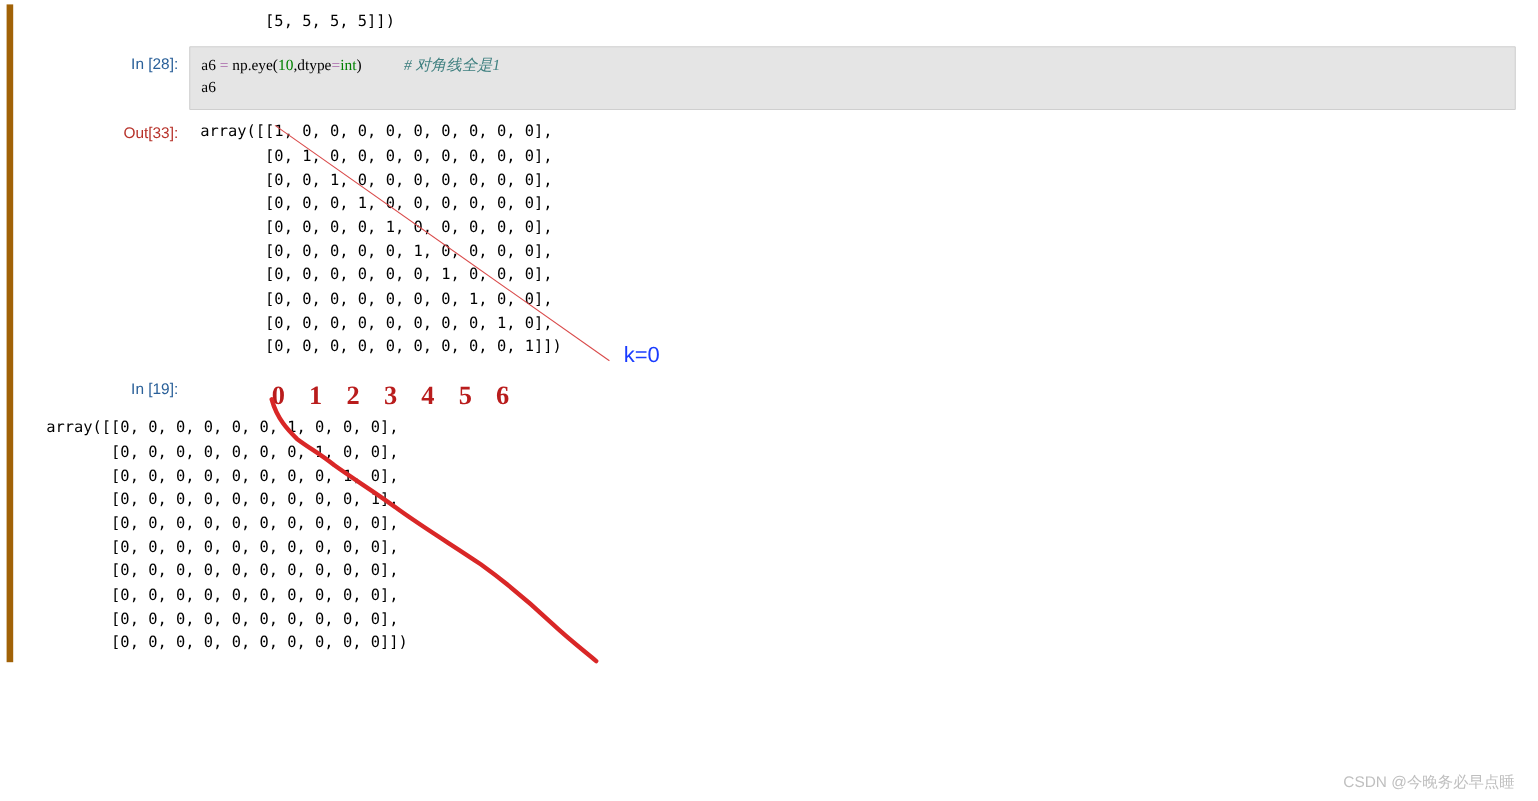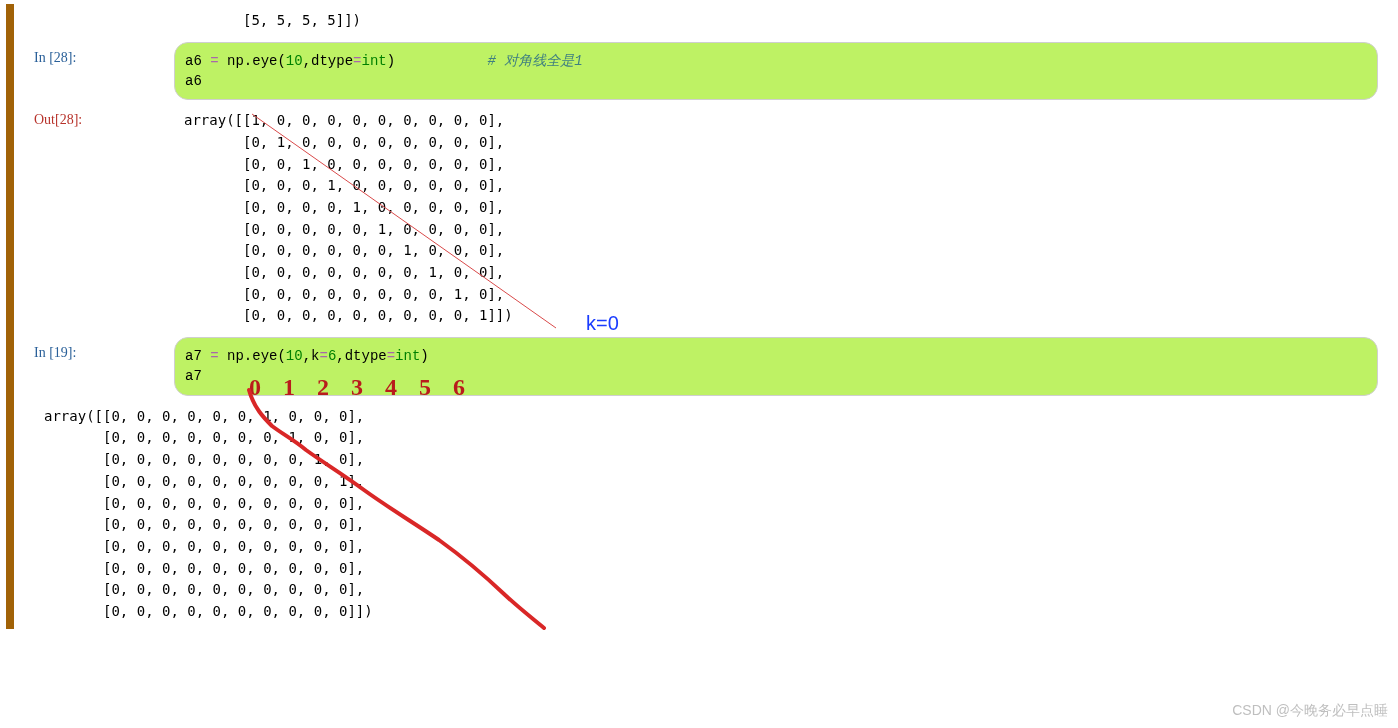--- a/index.html
+++ b/index.html
@@ -6,56 +6,56 @@
     margin: 0;
     padding: 0;
     background: #ffffff;
     font-family: Consolas, "DejaVu Sans Mono", Menlo, Monaco, monospace;
     font-size: 14px;
     color: #000000;
   }
 
   .notebook {
     padding: 0 20px 0 20px;
-    border-left: 8px solid #a16207;
+    border-left: 6px solid #a16207;
     margin-left: 6px;
     position: relative;
   }
 
   .partial-top {
     padding-top: 0;
   }
 
   .prompt-col {
     width: 140px;
     min-width: 140px;
-    text-align: left;
+    text-align: right;
     padding: 8px 10px 8px 0;
-    font-family: Liberation Serif, serif;
+    font-family: Liberation Sans, sans-serif;
     font-size: 14px;
     box-sizing: border-box;
     user-select: none;
   }
 
   .in-prompt  { color: #2a6099; }
   .out-prompt { color: #b7322a; }
 
   .cell {
     display: flex;
     margin: 4px 0;
   }
 
   .code-cell {
     flex: 1;
-    background: #bef264;
+    background: #e5e5e5;
     border: 1px solid #cfcfcf;
-    border-radius: 14px;
+    border-radius: 1px;
     padding: 8px 10px;
     white-space: pre;
-    font-family: Liberation Mono, monospace;
+    font-family: Liberation Serif, serif;
     line-height: 1.45;
   }
 
   .output-cell {
     flex: 1;
     padding: 6px 10px;
     white-space: pre;
     font-family: Consolas, monospace;
     line-height: 1.55;
     position: relative;
@@ -86,21 +86,21 @@
     color: #b91c1c;
     font-weight: bold;
     font-size: 24px;
     letter-spacing: 8px;
     position: absolute;
     pointer-events: none;
   }
 
   .watermark {
     position: fixed;
-    right: 10px;
+    right: 21px;
     bottom: 8px;
     color: #bfbfbf;
     font-family: "Microsoft YaHei", Arial, sans-serif;
     font-size: 14px;
     pointer-events: none;
   }
 </style>
 </head>
 <body>
 
@@ -111,43 +111,41 @@
     <div class="output-cell">       [5, 5, 5, 5]])</div>
   </div>
 
   <div class="cell">
     <div class="prompt-col in-prompt">In  [28]:</div>
     <div class="code-cell"><span>a6 </span><span class="tok-op">= </span><span>np.eye(</span><span class="tok-num">10</span><span>,dtype</span><span class="tok-op">=</span><span class="tok-builtin">int</span><span>)           </span><span class="tok-comment"># 对角线全是1</span>
 <span>a6</span></div>
   </div>
 
   <div class="cell" style="position:relative;">
-    <div class="prompt-col out-prompt">Out[28]:</div>
+    <div class="prompt-col out-prompt">Out[33]:</div>
     <div class="output-cell">array([[1, 0, 0, 0, 0, 0, 0, 0, 0, 0],
        [0, 1, 0, 0, 0, 0, 0, 0, 0, 0],
        [0, 0, 1, 0, 0, 0, 0, 0, 0, 0],
        [0, 0, 0, 1, 0, 0, 0, 0, 0, 0],
        [0, 0, 0, 0, 1, 0, 0, 0, 0, 0],
        [0, 0, 0, 0, 0, 1, 0, 0, 0, 0],
        [0, 0, 0, 0, 0, 0, 1, 0, 0, 0],
        [0, 0, 0, 0, 0, 0, 0, 1, 0, 0],
        [0, 0, 0, 0, 0, 0, 0, 0, 1, 0],
        [0, 0, 0, 0, 0, 0, 0, 0, 0, 1]])</div>
 
     <svg class="overlay" style="left:160px; top:6px; width:370px; height:230px;">
       <line x1="58" y1="4" x2="362" y2="218" stroke="#d94a4a" stroke-width="1"></line>
     </svg>
 
-    <span class="blue-annot" style="left:552px; top:208px;">k=0</span>
+    <span class="blue-annot" style="left:535px; top:208px;">k=0</span>
   </div>
 
   <div class="cell">
     <div class="prompt-col in-prompt">In  [19]:</div>
-    <div class="code-cell"><span>a7 </span><span class="tok-op">= </span><span>np.eye(</span><span class="tok-num">10</span><span>,k</span><span class="tok-op">=</span><span class="tok-num">6</span><span>,dtype</span><span class="tok-op">=</span><span class="tok-builtin">int</span><span>)</span>
-<span>a7</span></div>
   </div>
 
   <div class="cell" style="position:relative;">
     <div class="output-cell">array([[0, 0, 0, 0, 0, 0, 1, 0, 0, 0],
        [0, 0, 0, 0, 0, 0, 0, 1, 0, 0],
        [0, 0, 0, 0, 0, 0, 0, 0, 1, 0],
        [0, 0, 0, 0, 0, 0, 0, 0, 0, 1],
        [0, 0, 0, 0, 0, 0, 0, 0, 0, 0],
        [0, 0, 0, 0, 0, 0, 0, 0, 0, 0],
        [0, 0, 0, 0, 0, 0, 0, 0, 0, 0],

